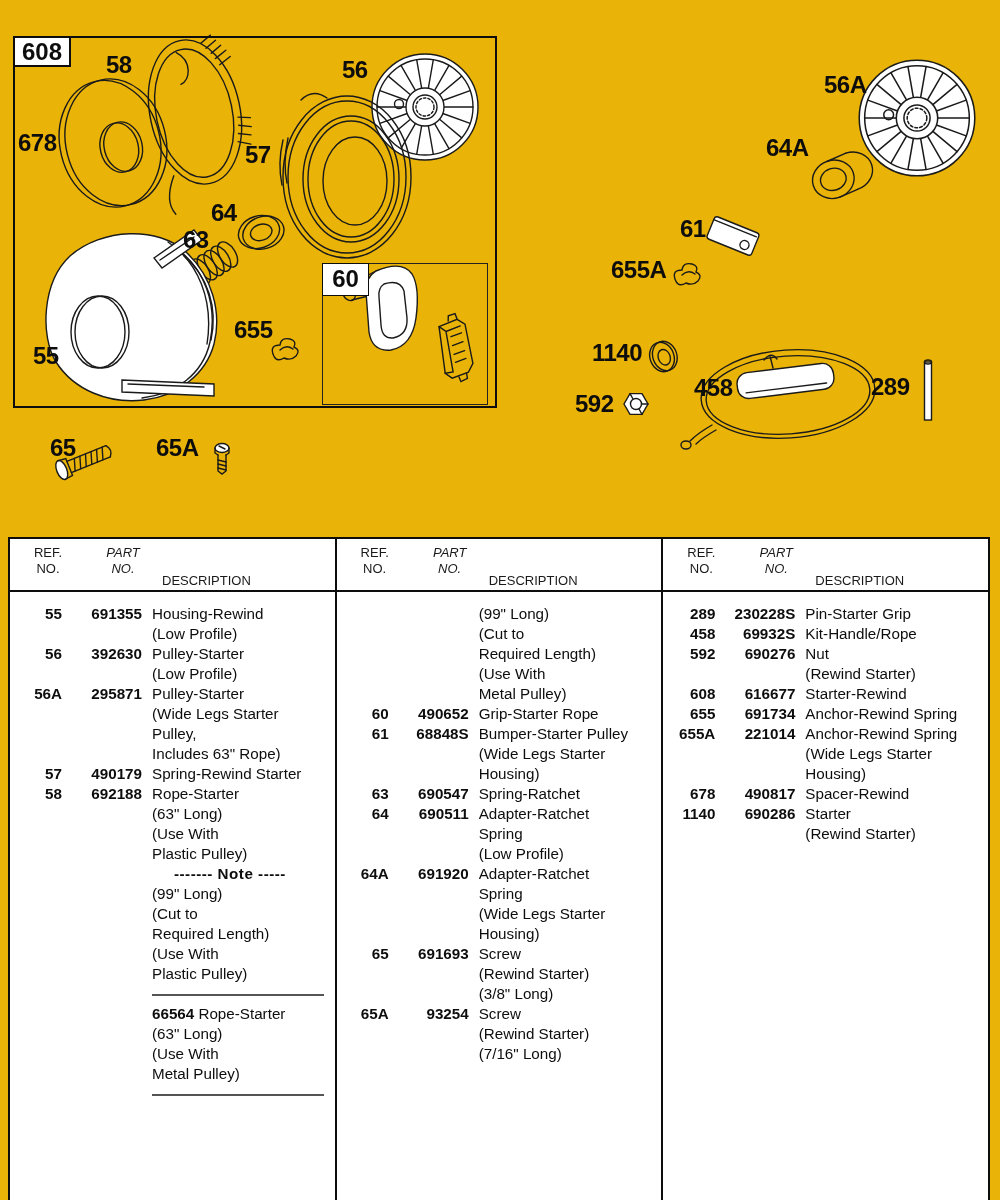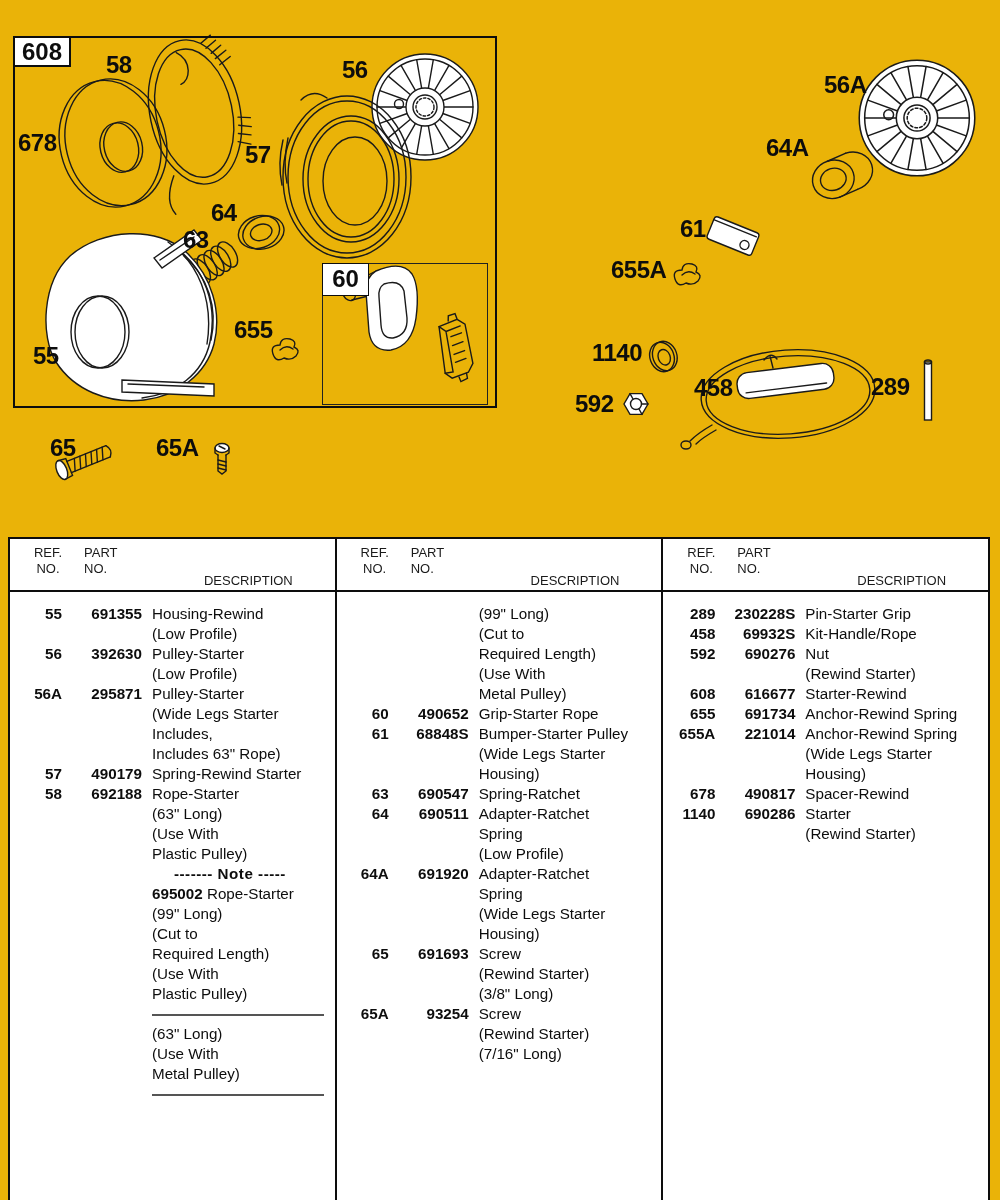--- a/index.html
+++ b/index.html
@@ -19,22 +19,22 @@
   .plabel{position:absolute;font-weight:bold;font-size:24px;line-height:24px;letter-spacing:-0.5px;white-space:nowrap;}
   
   .parts-table{position:absolute;left:8px;top:537px;width:982px;height:663px;
                border:2px solid #0d0d0d;border-bottom:none;box-sizing:border-box;
                display:flex;background:#fff;}
   .col{flex:1;box-sizing:border-box;min-width:0;}
   .col + .col{border-left:2px solid #0d0d0d;}
   .col-head{height:45px;border-bottom:2px solid #0d0d0d;display:flex;
             padding-top:6px;box-sizing:content-box;font-size:13px;line-height:16px;color:#1a1a1a;}
   .h-ref{width:56px;margin-left:10px;text-align:center;display:flex;flex-direction:column;}
-  .h-part{width:78px;margin-left:8px;display:flex;flex-direction:column;}
-  .h-desc{flex:1;text-align:center;display:flex;flex-direction:column;justify-content:flex-end;padding-bottom:1px;}
+  .h-part{width:78px;margin-left:8px;text-align:center;display:flex;flex-direction:column;font-style:italic;}
+  .h-desc{flex:1;text-align:left;display:flex;flex-direction:column;justify-content:flex-end;padding-bottom:1px;}
   .col-body{padding-top:12px;}
   .line{display:flex;height:20px;line-height:20px;font-size:15.2px;white-space:nowrap;}
   .ref{width:52px;text-align:right;font-weight:bold;flex:none;}
   .part{width:80px;text-align:right;font-weight:bold;flex:none;}
   .desc{margin-left:10px;flex:none;}
   .desc b{font-weight:bold;}
   .desc.note{font-weight:bold;letter-spacing:0.5px;margin-left:32px;}
   .rule-line .rule{display:block;margin-left:142px;margin-top:10px;width:172px;border-top:2px solid #555;height:0;}
 </style>
 </head>
@@ -269,21 +269,21 @@
             <span class="desc">Pulley-Starter</span>
           </div>
           <div class="line">
             <span class="ref"></span>
             <span class="part"></span>
             <span class="desc">(Wide Legs Starter</span>
           </div>
           <div class="line">
             <span class="ref"></span>
             <span class="part"></span>
-            <span class="desc">Includes,</span>
+            <span class="desc">Pulley,</span>
           </div>
           <div class="line">
             <span class="ref"></span>
             <span class="part"></span>
             <span class="desc">Includes 63" Rope)</span>
           </div>
           <div class="line">
             <span class="ref">57</span>
             <span class="part">490179</span>
             <span class="desc">Spring-Rewind Starter</span>
@@ -309,25 +309,20 @@
             <span class="desc">Plastic Pulley)</span>
           </div>
           <div class="line">
             <span class="ref"></span>
             <span class="part"></span>
             <span class="desc note">------- Note -----</span>
           </div>
           <div class="line">
             <span class="ref"></span>
             <span class="part"></span>
-            <span class="desc"><b>695002</b> Rope-Starter</span>
-          </div>
-          <div class="line">
-            <span class="ref"></span>
-            <span class="part"></span>
             <span class="desc">(99" Long)</span>
           </div>
           <div class="line">
             <span class="ref"></span>
             <span class="part"></span>
             <span class="desc">(Cut to</span>
           </div>
           <div class="line">
             <span class="ref"></span>
             <span class="part"></span>
@@ -338,20 +333,25 @@
             <span class="part"></span>
             <span class="desc">(Use With</span>
           </div>
           <div class="line">
             <span class="ref"></span>
             <span class="part"></span>
             <span class="desc">Plastic Pulley)</span>
           </div>
           <div class="line rule-line">
             <span class="rule"></span>
+          </div>
+          <div class="line">
+            <span class="ref"></span>
+            <span class="part"></span>
+            <span class="desc"><b>66564</b> Rope-Starter</span>
           </div>
           <div class="line">
             <span class="ref"></span>
             <span class="part"></span>
             <span class="desc">(63" Long)</span>
           </div>
           <div class="line">
             <span class="ref"></span>
             <span class="part"></span>
             <span class="desc">(Use With</span>

